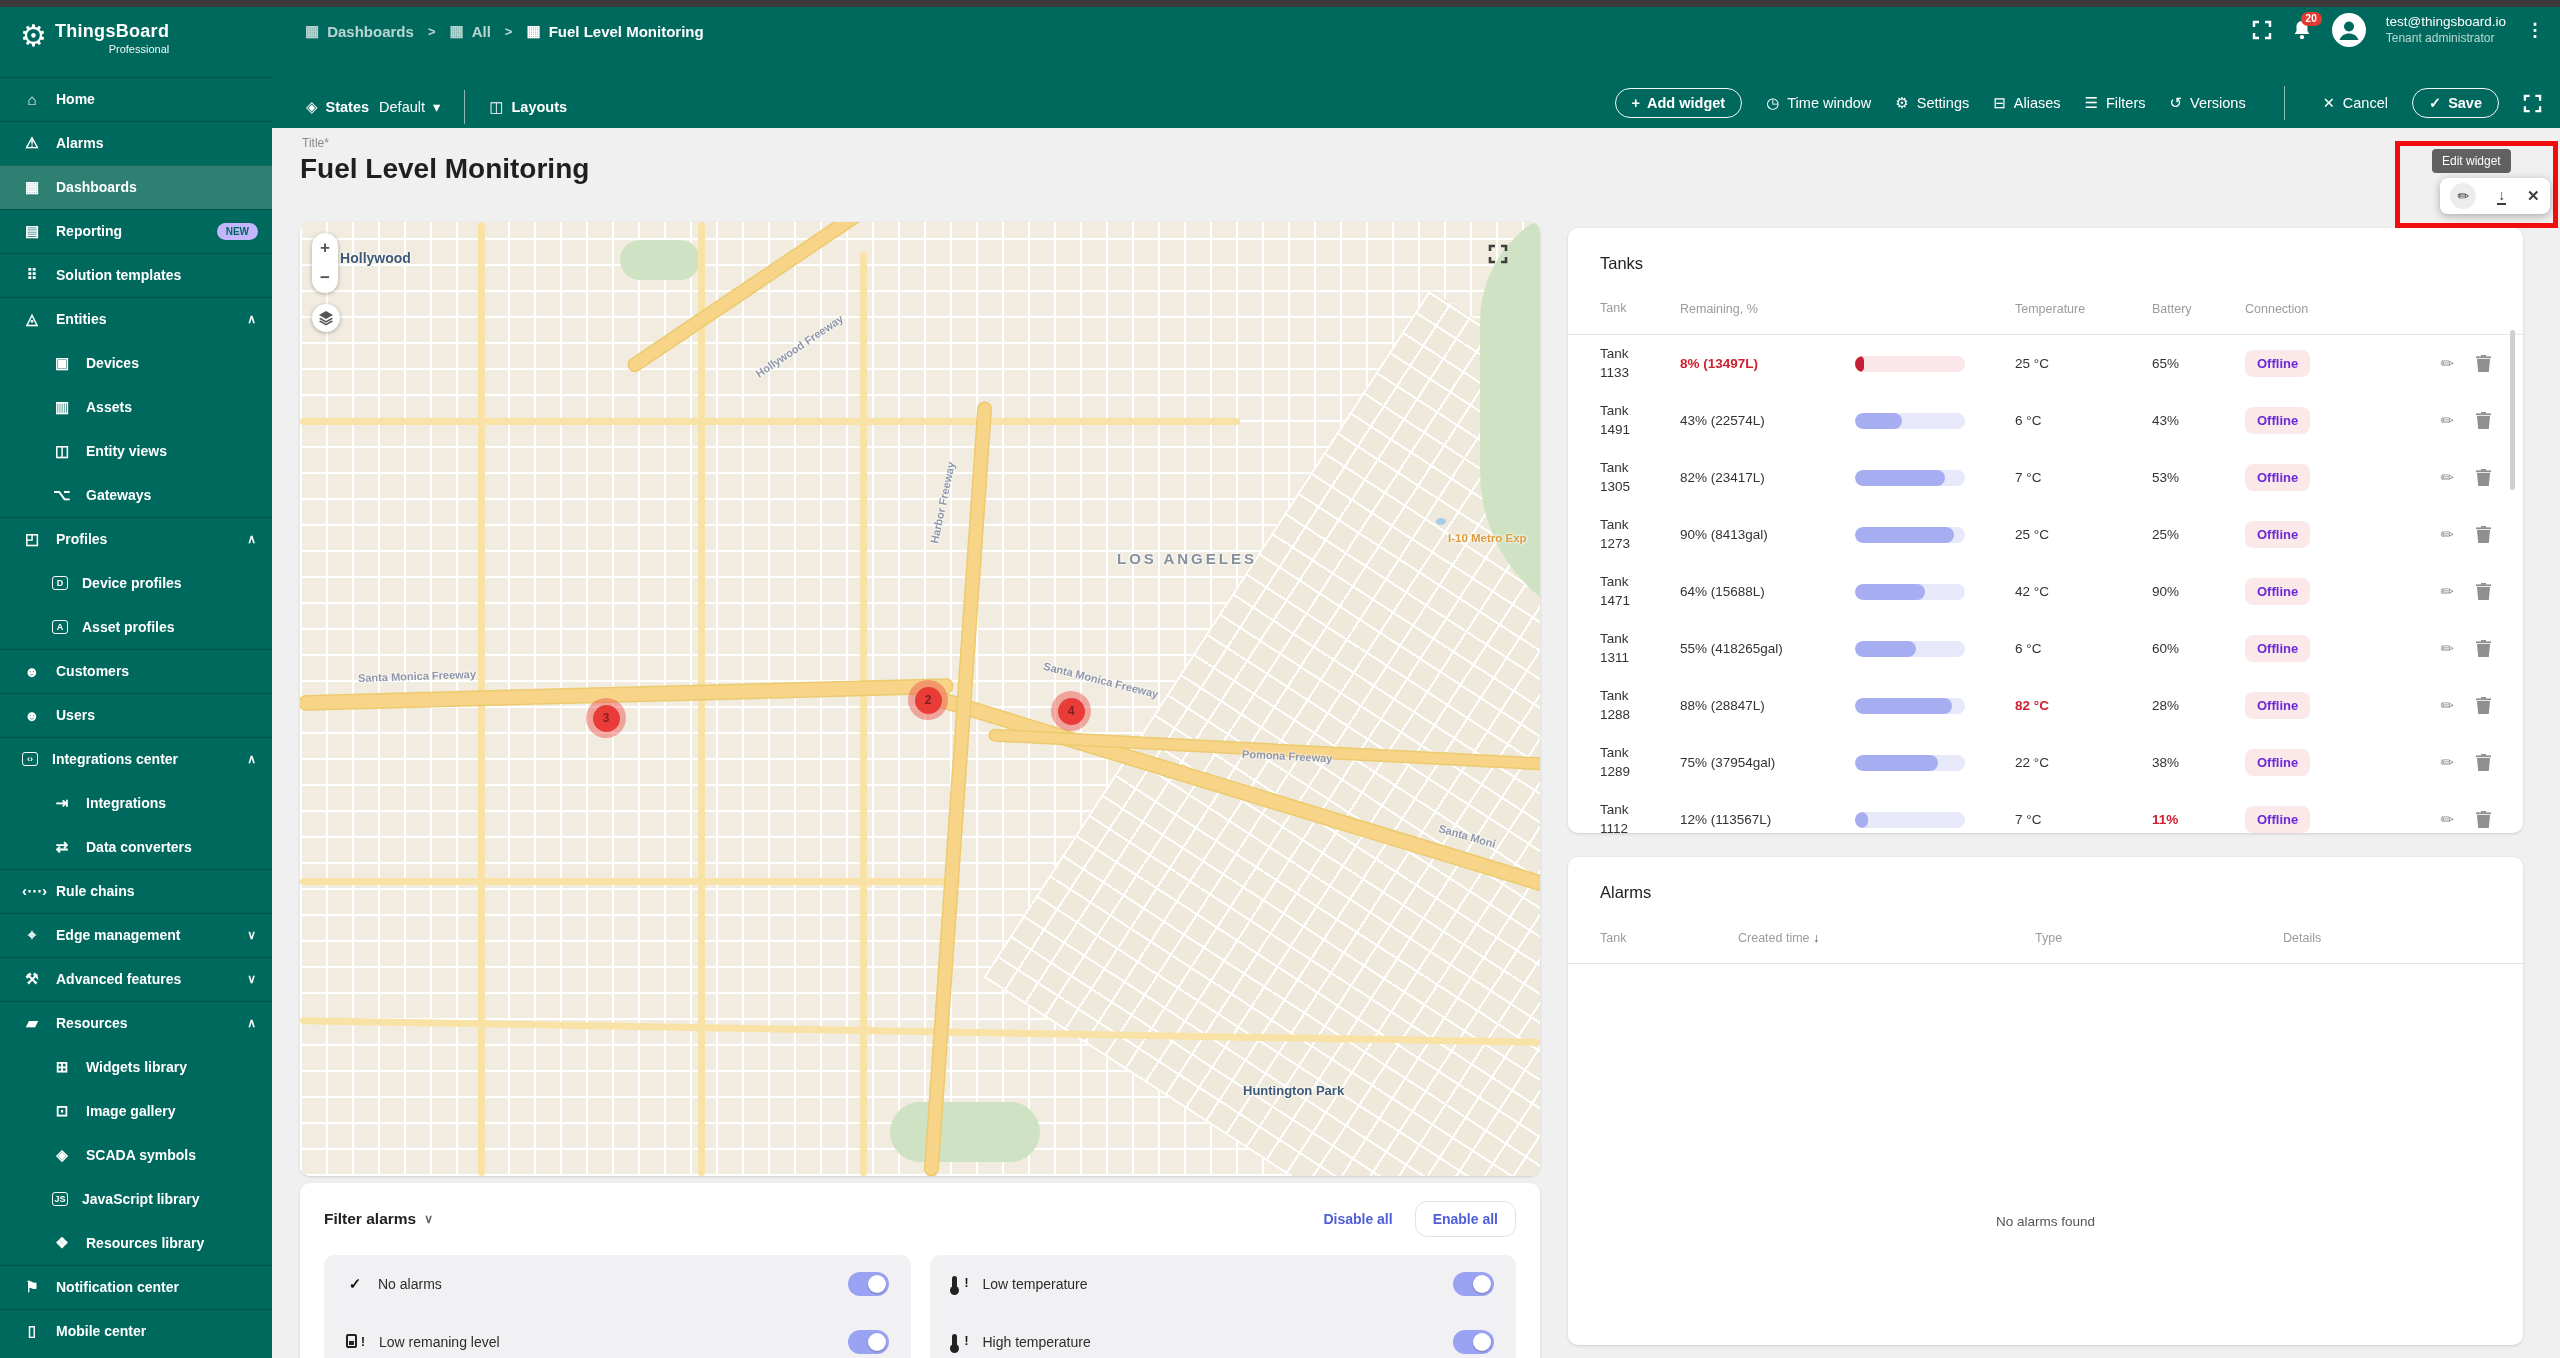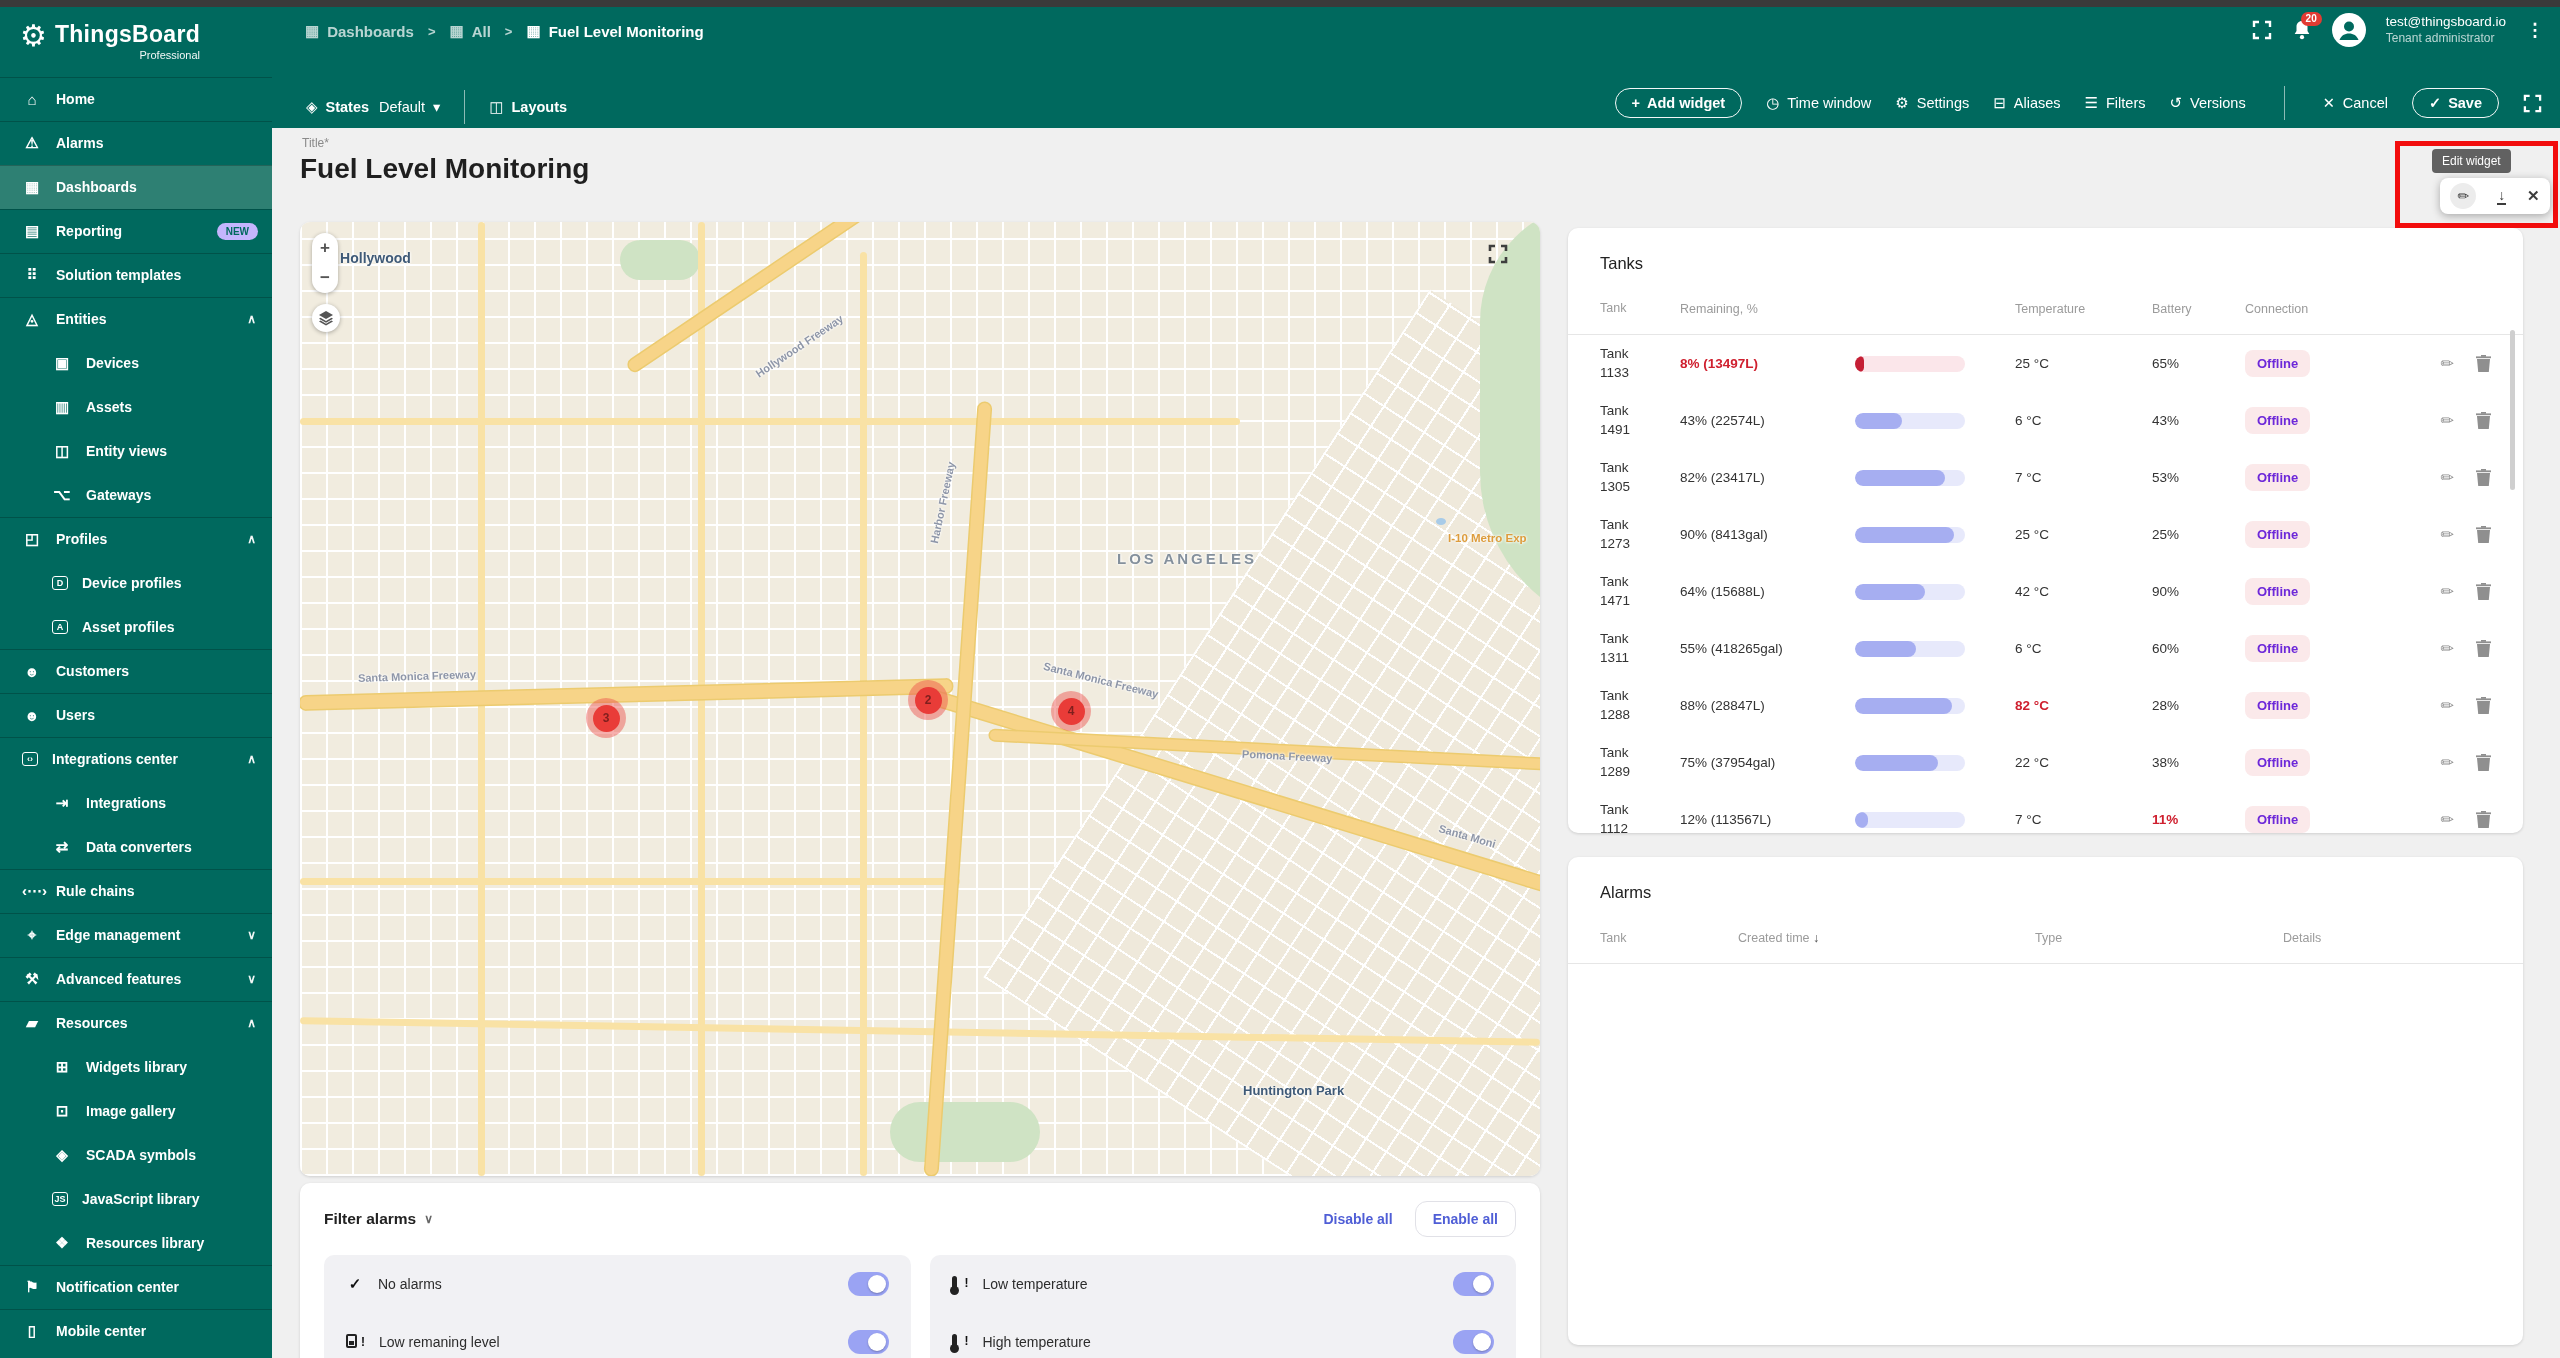--- a/index.html
+++ b/index.html
@@ -9,21 +9,21 @@
   
   .top-strip { position:absolute; left:0; top:0; width:2560px; height:7px; background:#3a3a3a; }
 
   
   .header-band { position:absolute; left:0; top:7px; width:2560px; height:121px; background:#00695e; }
   .sidebar { position:absolute; left:0; top:7px; width:272px; height:1351px; background:#00695e; z-index:5; }
 
   
   .logo { position:absolute; left:20px; top:14px; display:flex; align-items:flex-start; gap:8px; color:#fff; }
   .logo-gear { font-size:30px; line-height:30px; }
-  .logo-title { font-size:23px; font-weight:700; letter-spacing:.3px; }
+  .logo-title { font-size:18px; font-weight:700; letter-spacing:.3px; }
   .logo-sub { font-size:11px; opacity:.95; text-align:right; margin-top:1px; }
 
   
   .breadcrumb { position:absolute; left:305px; top:22px; display:flex; align-items:center; gap:14px; }
   .crumb { display:flex; align-items:center; gap:8px; color:rgba(255,255,255,.72); font-size:15px; font-weight:600; }
   .crumb.last { color:#fff; }
   .crumb .ic { font-size:15px; }
   .crumb-sep { color:rgba(255,255,255,.72); font-size:13px; font-weight:700; }
 
   
@@ -657,20 +657,21 @@
   </div>
 
   <div class="card alarms-card">
     <div class="card-title">Alarms</div>
     <div class="ahead">
       <span class="a-tank">Tank</span>
       <span class="a-created"><span>Created time</span> <span style="color:#555;font-weight:700">↓</span></span>
       <span class="a-type">Type</span>
       <span class="a-details">Details</span>
     </div>
+    <div class="no-alarms">No alarms found</div>
   </div>
 
   <div class="card filter-card">
     <div class="filter-head">
       <span class="filter-title">
           <span>Filter alarms</span>
           <span class="caret">∨</span>
         </span>
       <span class="filter-actions">
         <span class="link-btn">Disable all</span>

